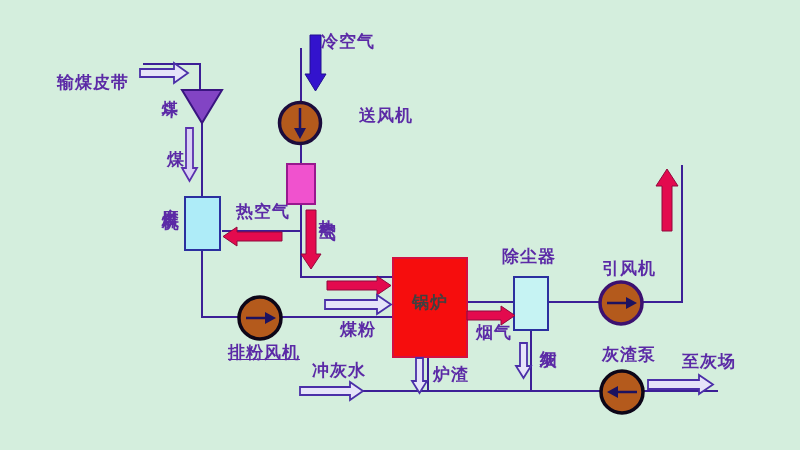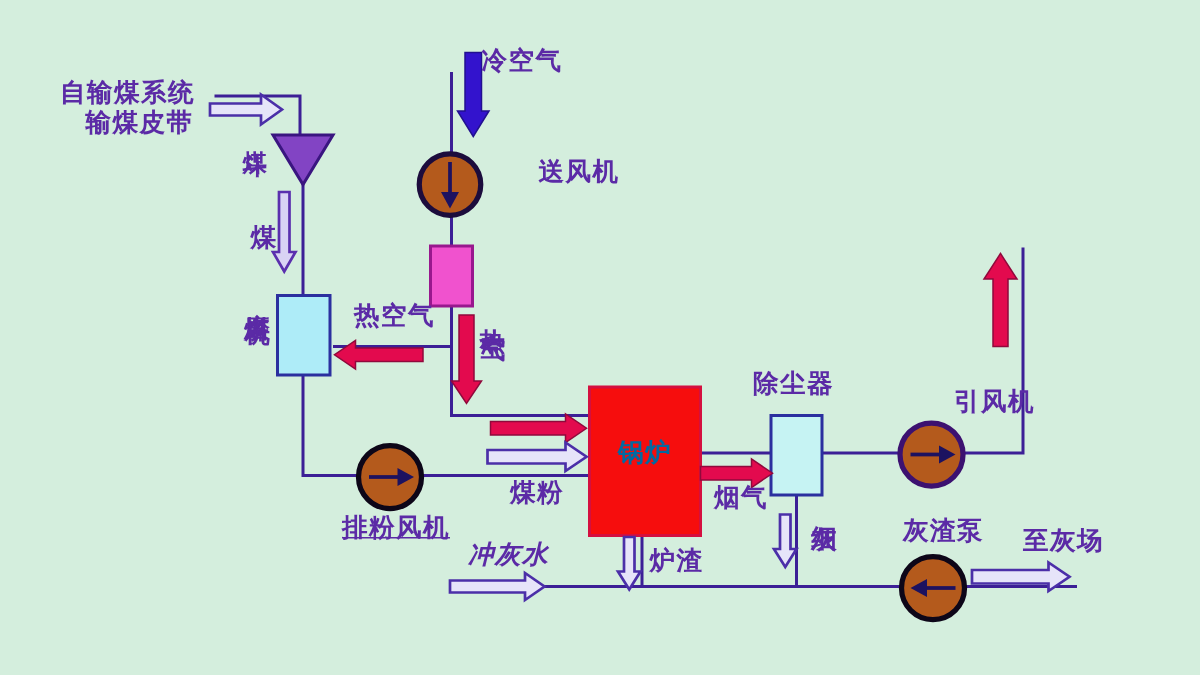--- a/index.html
+++ b/index.html
@@ -20,21 +20,21 @@
     white-space:nowrap;
     line-height:1.05;
     z-index:2;
     text-align:right;
   }
   .vert{
     writing-mode:vertical-rl;
     text-orientation:upright;
     letter-spacing:2px;
   }
-  .boiler-lbl{color:#0369a1;}
+  .boiler-lbl{color:#404040;}
   .line{stroke:#3c1f96;stroke-width:2;fill:none;}
   .hollow{fill:#e6e4f9;stroke:#4b2fa8;stroke-width:1.8;}
   .hollow-lav{fill:#d9d2f4;stroke:#5a2fae;stroke-width:1.8;}
   .red-arrow{fill:#e30a4e;stroke:#90093c;stroke-width:1;}
   .blue-arrow{fill:#3313cd;stroke:#221090;stroke-width:1;}
   .fan-line{stroke:#1c1260;stroke-width:2.5;fill:none;}
   .fan-head{fill:#1c1260;stroke:none;}
 </style>
 </head>
 <body>
@@ -83,34 +83,33 @@
     <polygon class="red-arrow" points="327,281 377,281 377,276 391,285.5 377,295 377,290 327,290"></polygon>
     <polygon class="hollow" points="325,300 377,300 377,295 391,304.5 377,314 377,309 325,309"></polygon>
     <polygon class="red-arrow" points="467,311 501,311 501,306 515,315.5 501,325 501,320 467,320"></polygon>
     <polygon class="red-arrow" points="662,231 662,186 656,186 667,169 678,186 672,186 672,231"></polygon>
     <polygon class="hollow" points="416,358 423,358 423,381 427,381 419.5,393 412,381 416,381"></polygon>
     <polygon class="hollow" points="520,343 527,343 527,366 531,366 523.5,378 516,366 520,366"></polygon>
     <polygon class="hollow" points="300,387 350,387 350,382 363,391 350,400 350,395 300,395"></polygon>
     <polygon class="hollow" points="648,380 699,380 699,375 713,384.5 699,394 699,389 648,389"></polygon>
   </svg>
 
-  <div class="lbl" style="left:40px;top:54px;">自输煤系统</div>
   <div class="lbl" style="left:57px;top:74px;">输煤皮带</div>
   <div class="lbl vert" style="left:161px;top:87px;font-size:16px;">煤斗</div>
   <div class="lbl" style="left:167px;top:151px;">煤</div>
   <div class="lbl vert" style="left:161px;top:195px;">磨煤机</div>
   <div class="lbl" style="left:321px;top:33px;">冷空气</div>
   <div class="lbl" style="left:327px;top:107px;margin-left:32px;">送风机</div>
   <div class="lbl" style="left:236px;top:203px;">热空气</div>
   <div class="lbl vert" style="left:318px;top:206px;">热空气</div>
   <div class="lbl boiler-lbl" style="left:412px;top:294px;">锅炉</div>
   <div class="lbl" style="left:340px;top:321px;">煤粉</div>
   <div class="lbl" style="left:228px;top:344px;text-decoration:underline;">排粉风机</div>
   <div class="lbl" style="left:502px;top:248px;">除尘器</div>
   <div class="lbl" style="left:476px;top:324px;">烟气</div>
   <div class="lbl vert" style="left:539px;top:336px;">细灰</div>
-  <div class="lbl" style="left:602px;top:260px;margin-left:34px;">引风机</div>
+  <div class="lbl" style="left:602px;top:260px;">引风机</div>
   <div class="lbl" style="left:602px;top:346px;">灰渣泵</div>
   <div class="lbl" style="left:682px;top:353px;">至灰场</div>
-  <div class="lbl" style="left:312px;top:362px;font-style:italic;">冲灰水</div>
+  <div class="lbl" style="left:312px;top:362px;">冲灰水</div>
   <div class="lbl" style="left:433px;top:366px;">炉渣</div>
 
 </div>
 
 </body></html>

